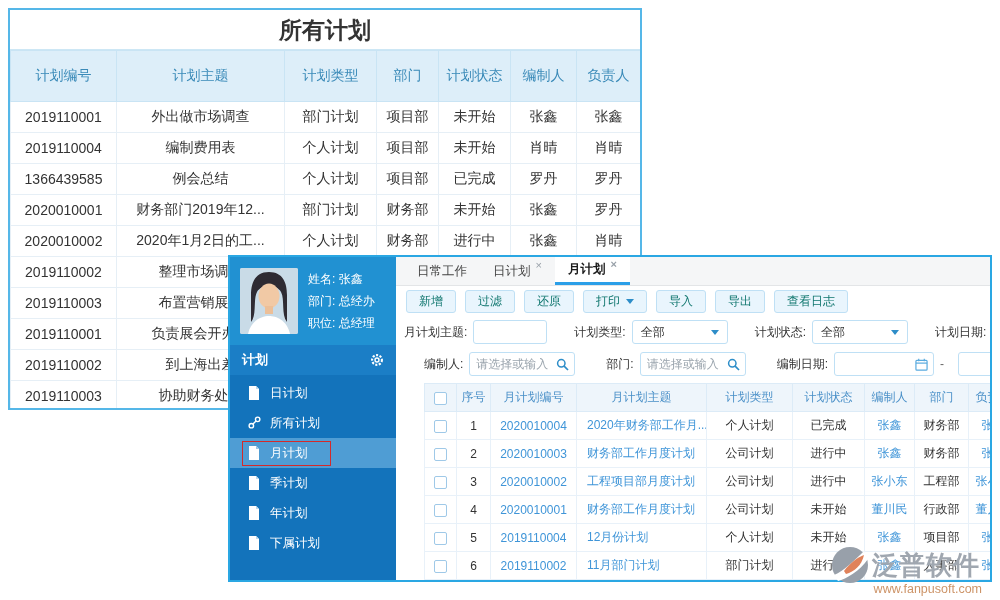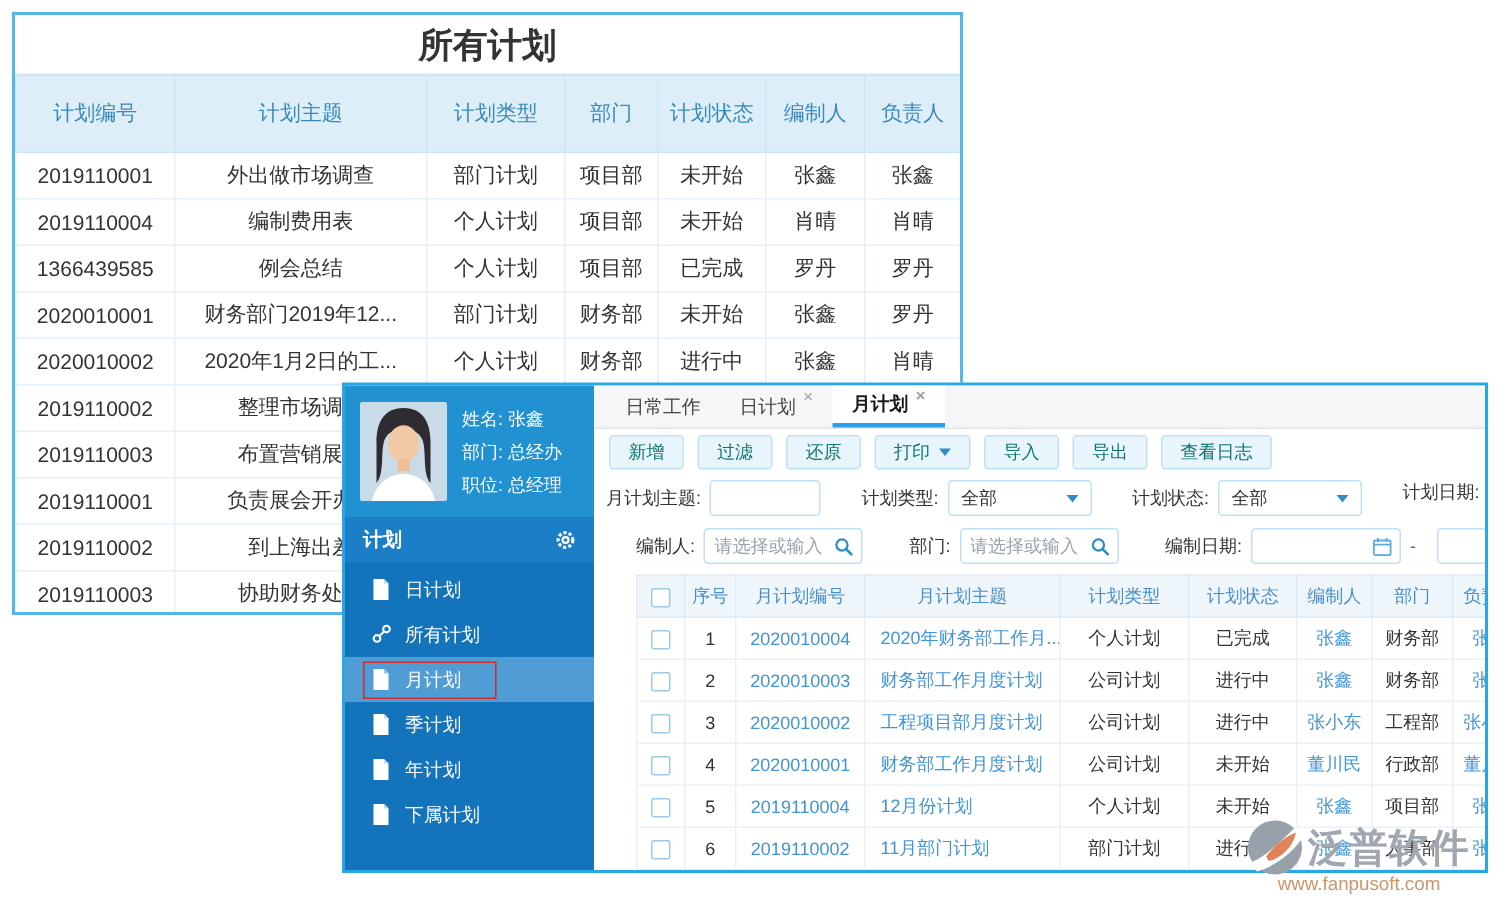--- a/index.html
+++ b/index.html
@@ -43,21 +43,21 @@
   .tab .x { font-size:11px; color:#98a0a8; margin-left:5px; position:relative; top:-6px; cursor:pointer; }
   .tab.active { background:#fff; color:#1a1a1a; font-weight:bold; border-bottom:3px solid #2b9fe8; }
 
   .toolbar { height:32px; display:flex; align-items:center; gap:9px; padding:0 10px; }
   .btn { background:#e9f5fd; border:1px solid #bfe0f5; color:#0f766e; font-size:12px; height:23px;
          padding:0 12px; border-radius:3px; display:inline-flex; align-items:center; gap:6px; cursor:pointer; }
   .caret { width:0; height:0; border-left:4px solid transparent; border-right:4px solid transparent;
            border-top:5px solid #2d8dc8; display:inline-block; }
 
   .filters { padding:3px 0 6px 8px; display:flex; flex-direction:column; gap:8px; font-size:12px; color:#333; }
-  .frow { display:flex; align-items:flex-start; white-space:nowrap; }
+  .frow { display:flex; align-items:center; white-space:nowrap; }
   .fgroup { display:flex; align-items:center; gap:6px; }
   .finput { height:24px; border:1px solid #bfe0f5; border-radius:3px; background:#fff; font-size:12px;
             padding:0 6px; color:#6d28d9; outline:none; font-family:inherit; }
   .finput::placeholder { color:#9aa4ad; }
   .selectbox { width:96px; height:24px; border:1px solid #bfe0f5; border-radius:3px; background:#fff;
                display:flex; align-items:center; justify-content:space-between; padding:0 8px; cursor:pointer; }
   .iconwrap { position:relative; display:inline-flex; align-items:center; }
   .iconwrap .in-icon { position:absolute; right:6px; display:inline-flex; pointer-events:auto; }
   .iconwrap .finput { padding-right:22px; }
   .frow1 .fgroup { margin-right:27px; }
@@ -72,21 +72,21 @@
                white-space:nowrap; overflow:hidden; }
   .ftable td.link { color:#3f95d8; cursor:pointer; }
   .ftable td.topic { text-align:left; padding-left:10px; }
   .checkbox { width:13px; height:13px; border:1px solid #9fc9e8; border-radius:2px; background:#fff;
               display:inline-block; vertical-align:middle; cursor:pointer; }
 
   
   .watermark { position:absolute; right:18px; bottom:4px; z-index:60; width:152px; }
   .wm-top { display:flex; align-items:center; gap:2px; }
   .wm-brand { font-size:26px; font-weight:bold; color:#a0a7b0; letter-spacing:1px; }
-  .wm-url { font-size:12.5px; color:#cd9468; text-align:center; margin-top:-3px; }
+  .wm-url { font-size:12.5px; color:#cd9468; text-align:right; margin-top:-3px; }
 </style>
 </head>
 <body>
 
 <div class="stage">
 
   <section class="bg-panel">
     <div class="bg-title">所有计划</div>
     <table>
       <colgroup>

